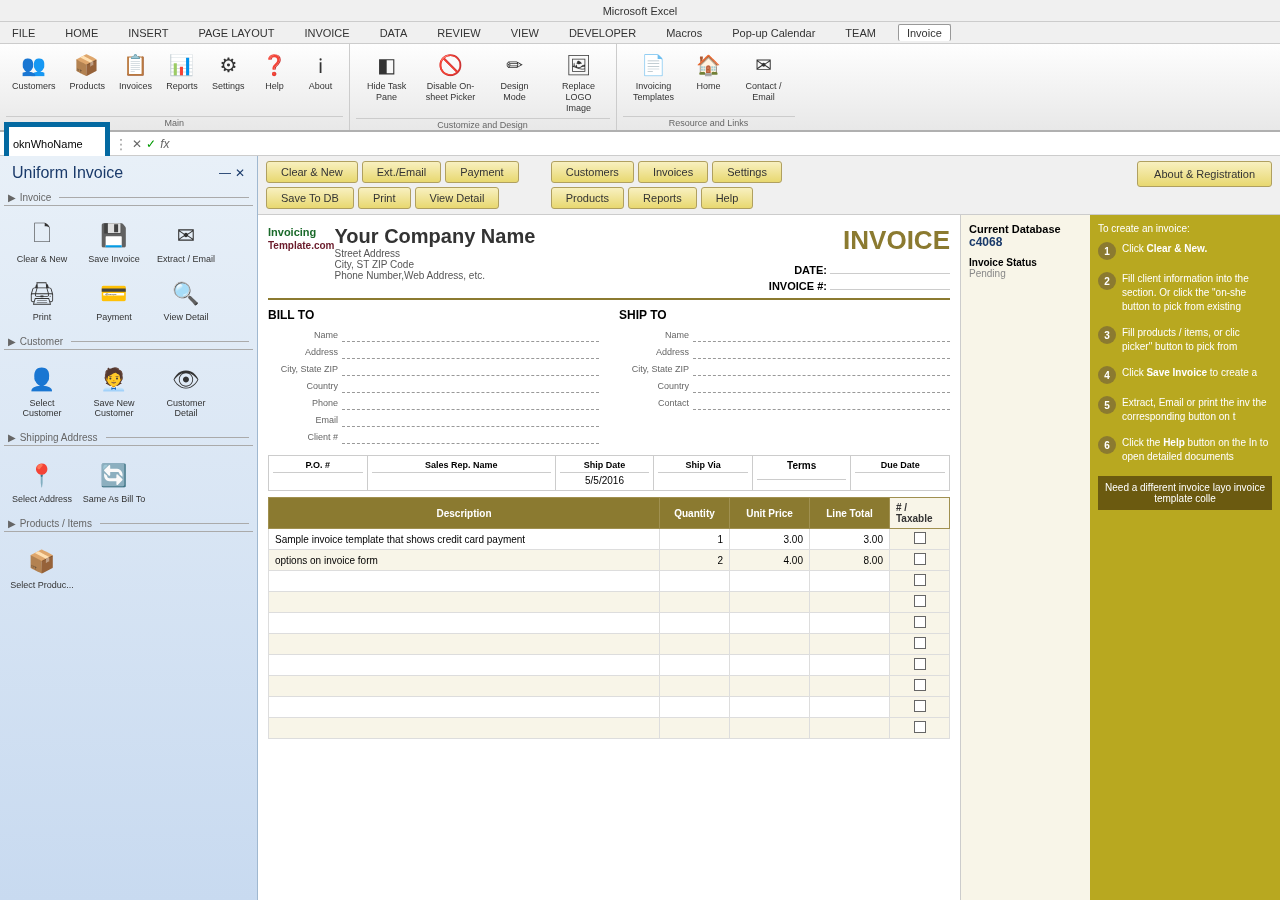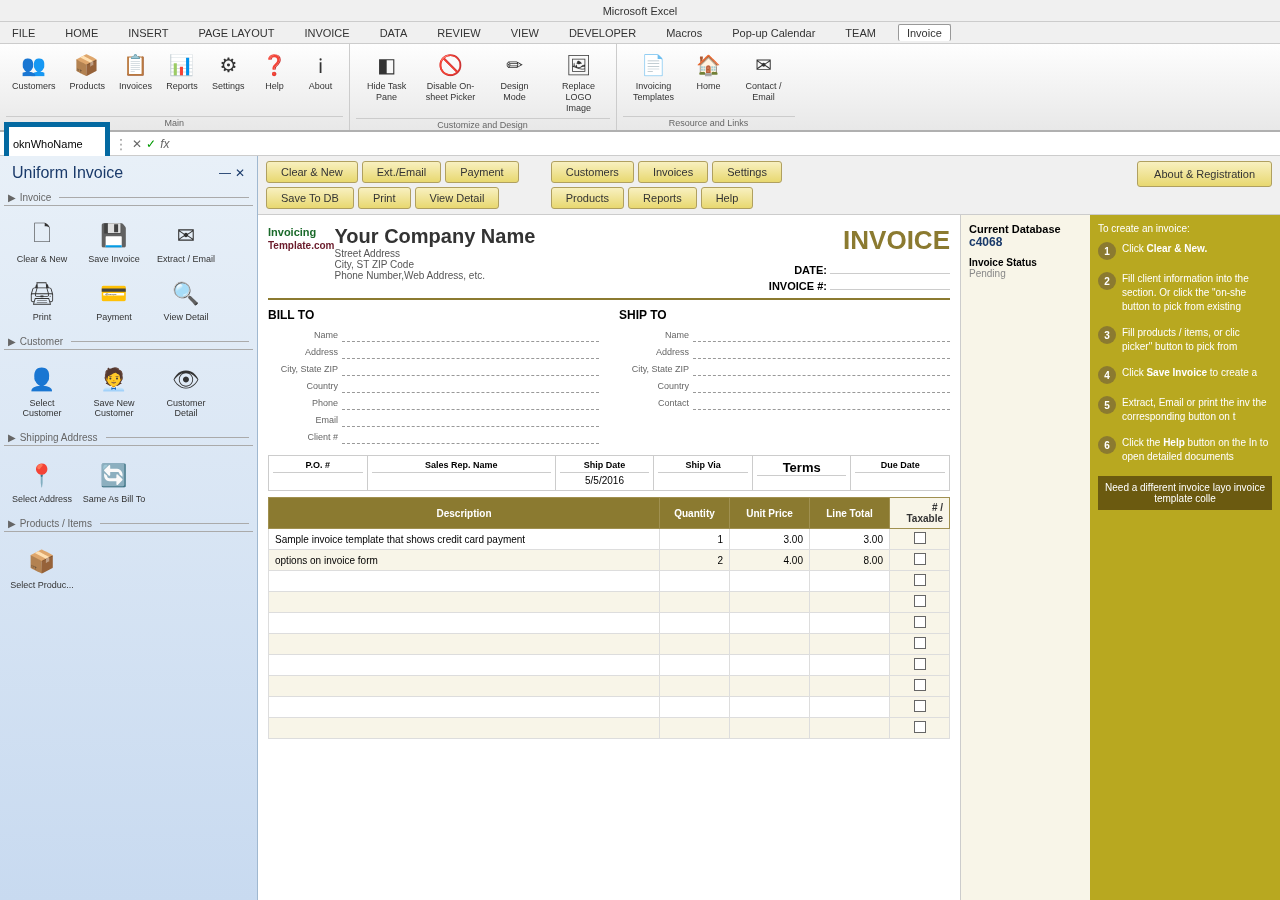--- a/index.html
+++ b/index.html
@@ -404,37 +404,37 @@
           </div>
           <div style="flex:1;padding:4px;border-right:1px solid #ccc;font-size:10px;text-align:center;">
             <div style="font-weight:bold;font-size:9px;border-bottom:1px solid #ccc;padding-bottom:2px;margin-bottom:2px;">Ship Date</div>
             <div>5/5/2016</div>
           </div>
           <div style="flex:1;padding:4px;border-right:1px solid #ccc;font-size:10px;text-align:center;">
             <div style="font-weight:bold;font-size:9px;border-bottom:1px solid #ccc;padding-bottom:2px;margin-bottom:2px;">Ship Via</div>
             <div></div>
           </div>
           <div style="flex:1;padding:4px;border-right:1px solid #ccc;font-size:10px;text-align:center;">
-            <div style="font-weight:bold;font-size:13px;border-bottom:1px solid #ccc;padding-bottom:0;margin-bottom:2px;">Terms</div>
+            <div style="font-weight:bold;font-size:10px;border-bottom:1px solid #ccc;padding-bottom:8px;margin-bottom:2px;">Terms</div>
             <div></div>
           </div>
           <div style="flex:1;padding:4px;font-size:10px;text-align:center;">
             <div style="font-weight:bold;font-size:9px;border-bottom:1px solid #ccc;padding-bottom:2px;margin-bottom:2px;">Due Date</div>
             <div></div>
           </div>
         </div>
 
         <table class="line-items-table" style="width:100%;border-collapse:collapse;font-size:10px;">
           <thead>
             <tr>
               <th style="background:#8B7A30;color:#fff;padding:4px 6px;border:1px solid #a09050;text-align:center;">Description</th>
               <th style="background:#8B7A30;color:#fff;padding:4px 6px;border:1px solid #a09050;text-align:center;width:70px;">Quantity</th>
               <th style="background:#8B7A30;color:#fff;padding:4px 6px;border:1px solid #a09050;text-align:center;width:80px;">Unit Price</th>
               <th style="background:#8B7A30;color:#fff;padding:4px 6px;border:1px solid #a09050;text-align:center;width:80px;">Line Total</th>
-              <th style="background:#f8f5e8;color:#333;padding:4px 6px;border:1px solid #a09050;text-align:right;width:60px;"># / Taxable</th>
+              <th style="background:#f8f5e8;color:#333;padding:4px 6px;border:1px solid #a09050;text-align:left;width:60px;"># / Taxable</th>
             </tr>
           </thead>
           <tbody>
             <tr>
               <td style="border:1px solid #ddd;padding:3px 6px;">Sample invoice template that shows credit card payment</td>
               <td style="border:1px solid #ddd;padding:3px 6px;text-align:right;">1</td>
               <td style="border:1px solid #ddd;padding:3px 6px;text-align:right;">3.00</td>
               <td style="border:1px solid #ddd;padding:3px 6px;text-align:right;">3.00</td>
               <td style="border:1px solid #ddd;padding:3px 6px;text-align:center;background:#f8f5e8;"><span class="checkbox"></span></td>
             </tr>

